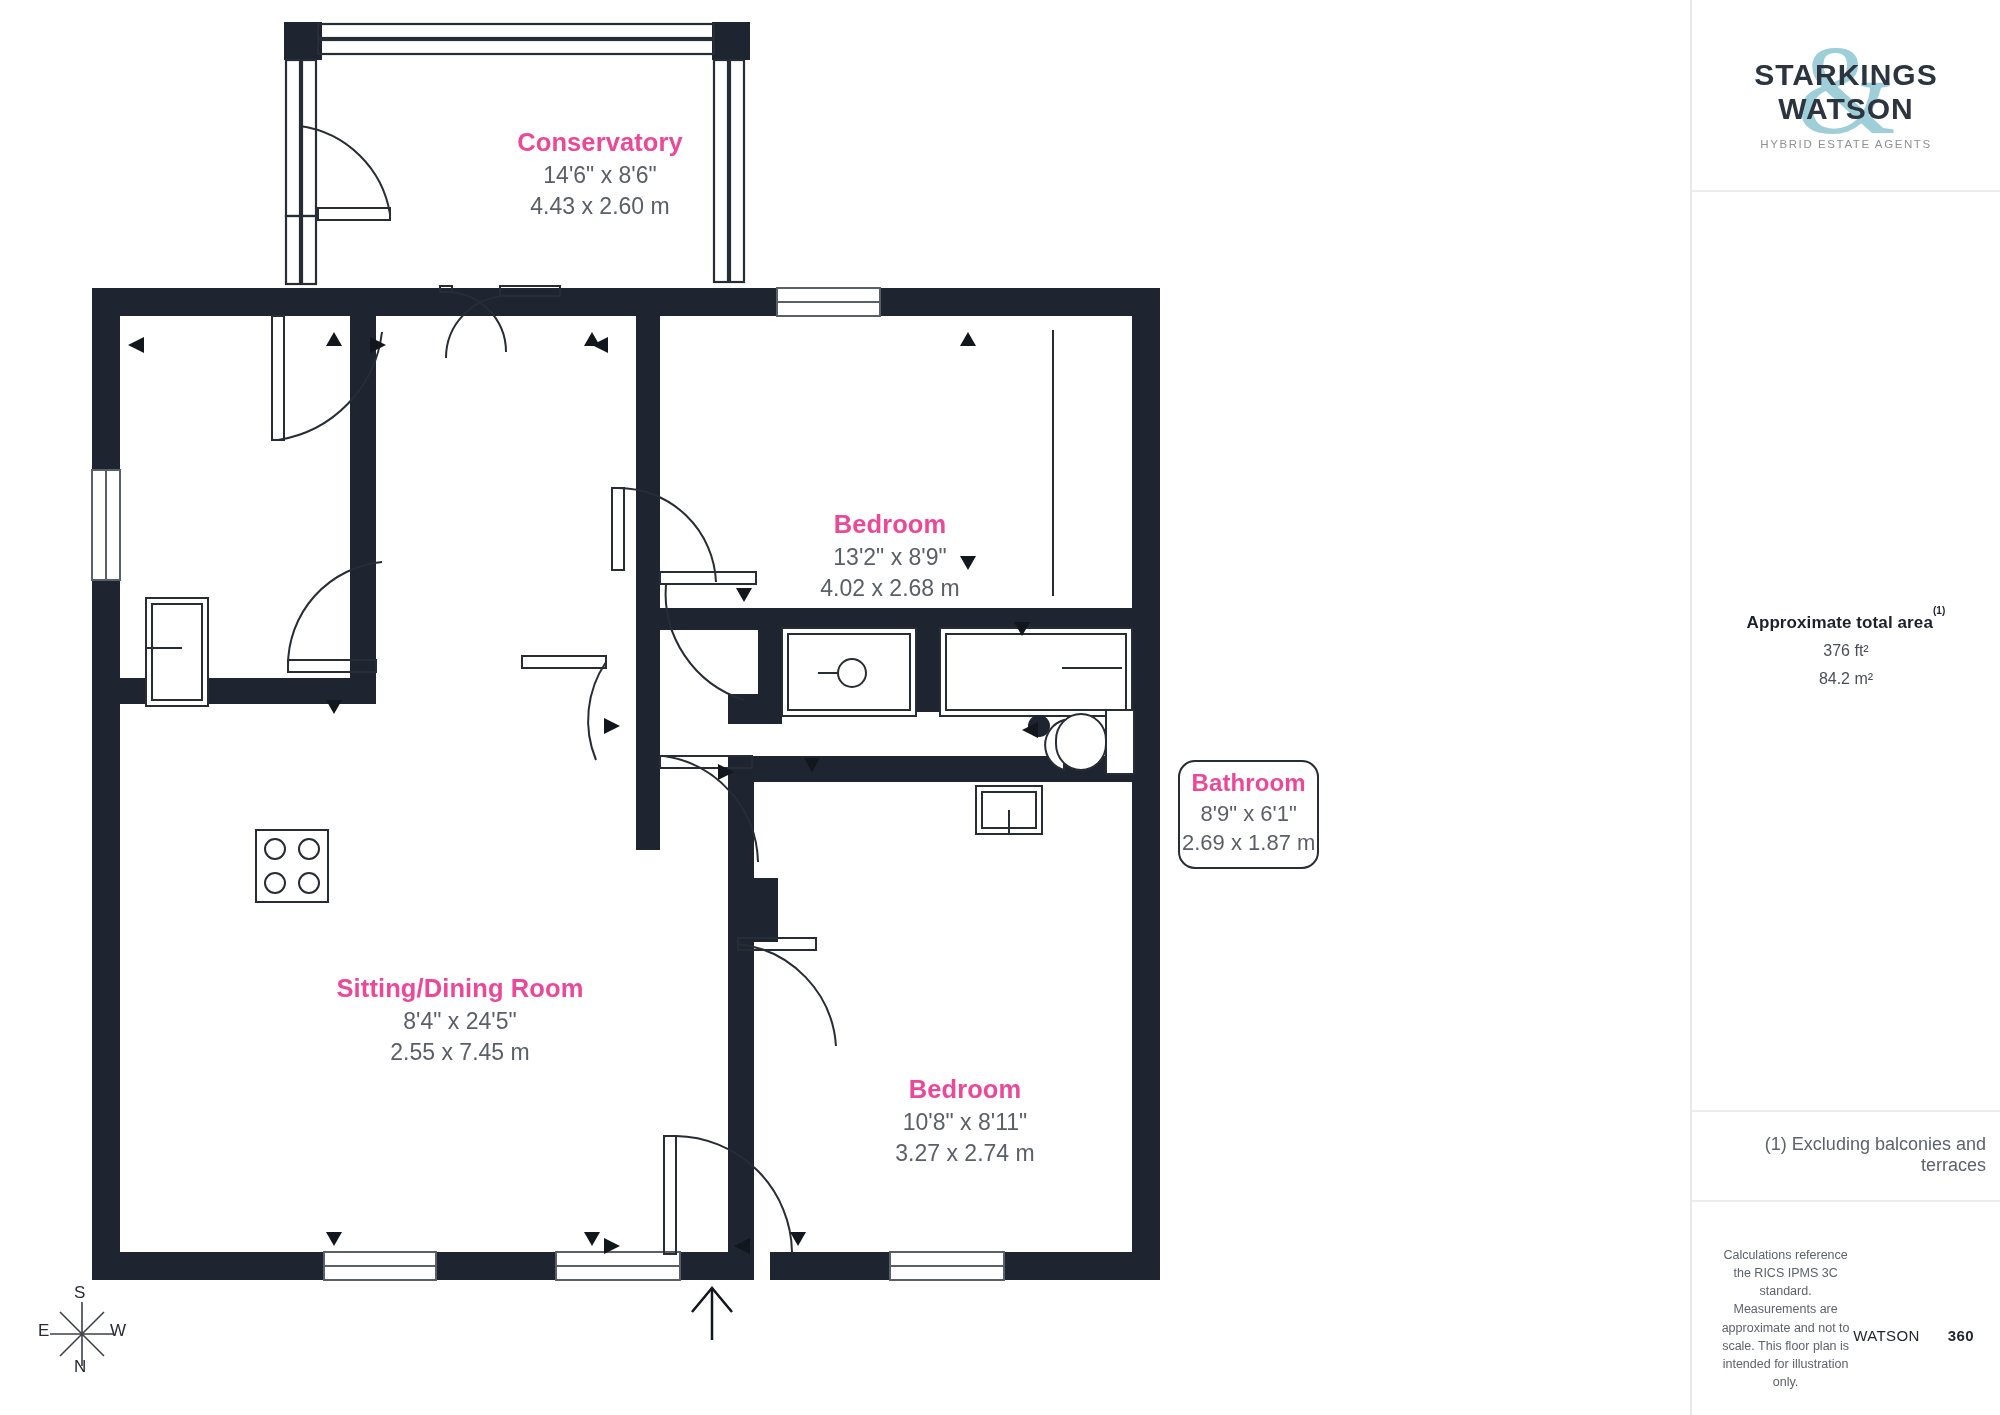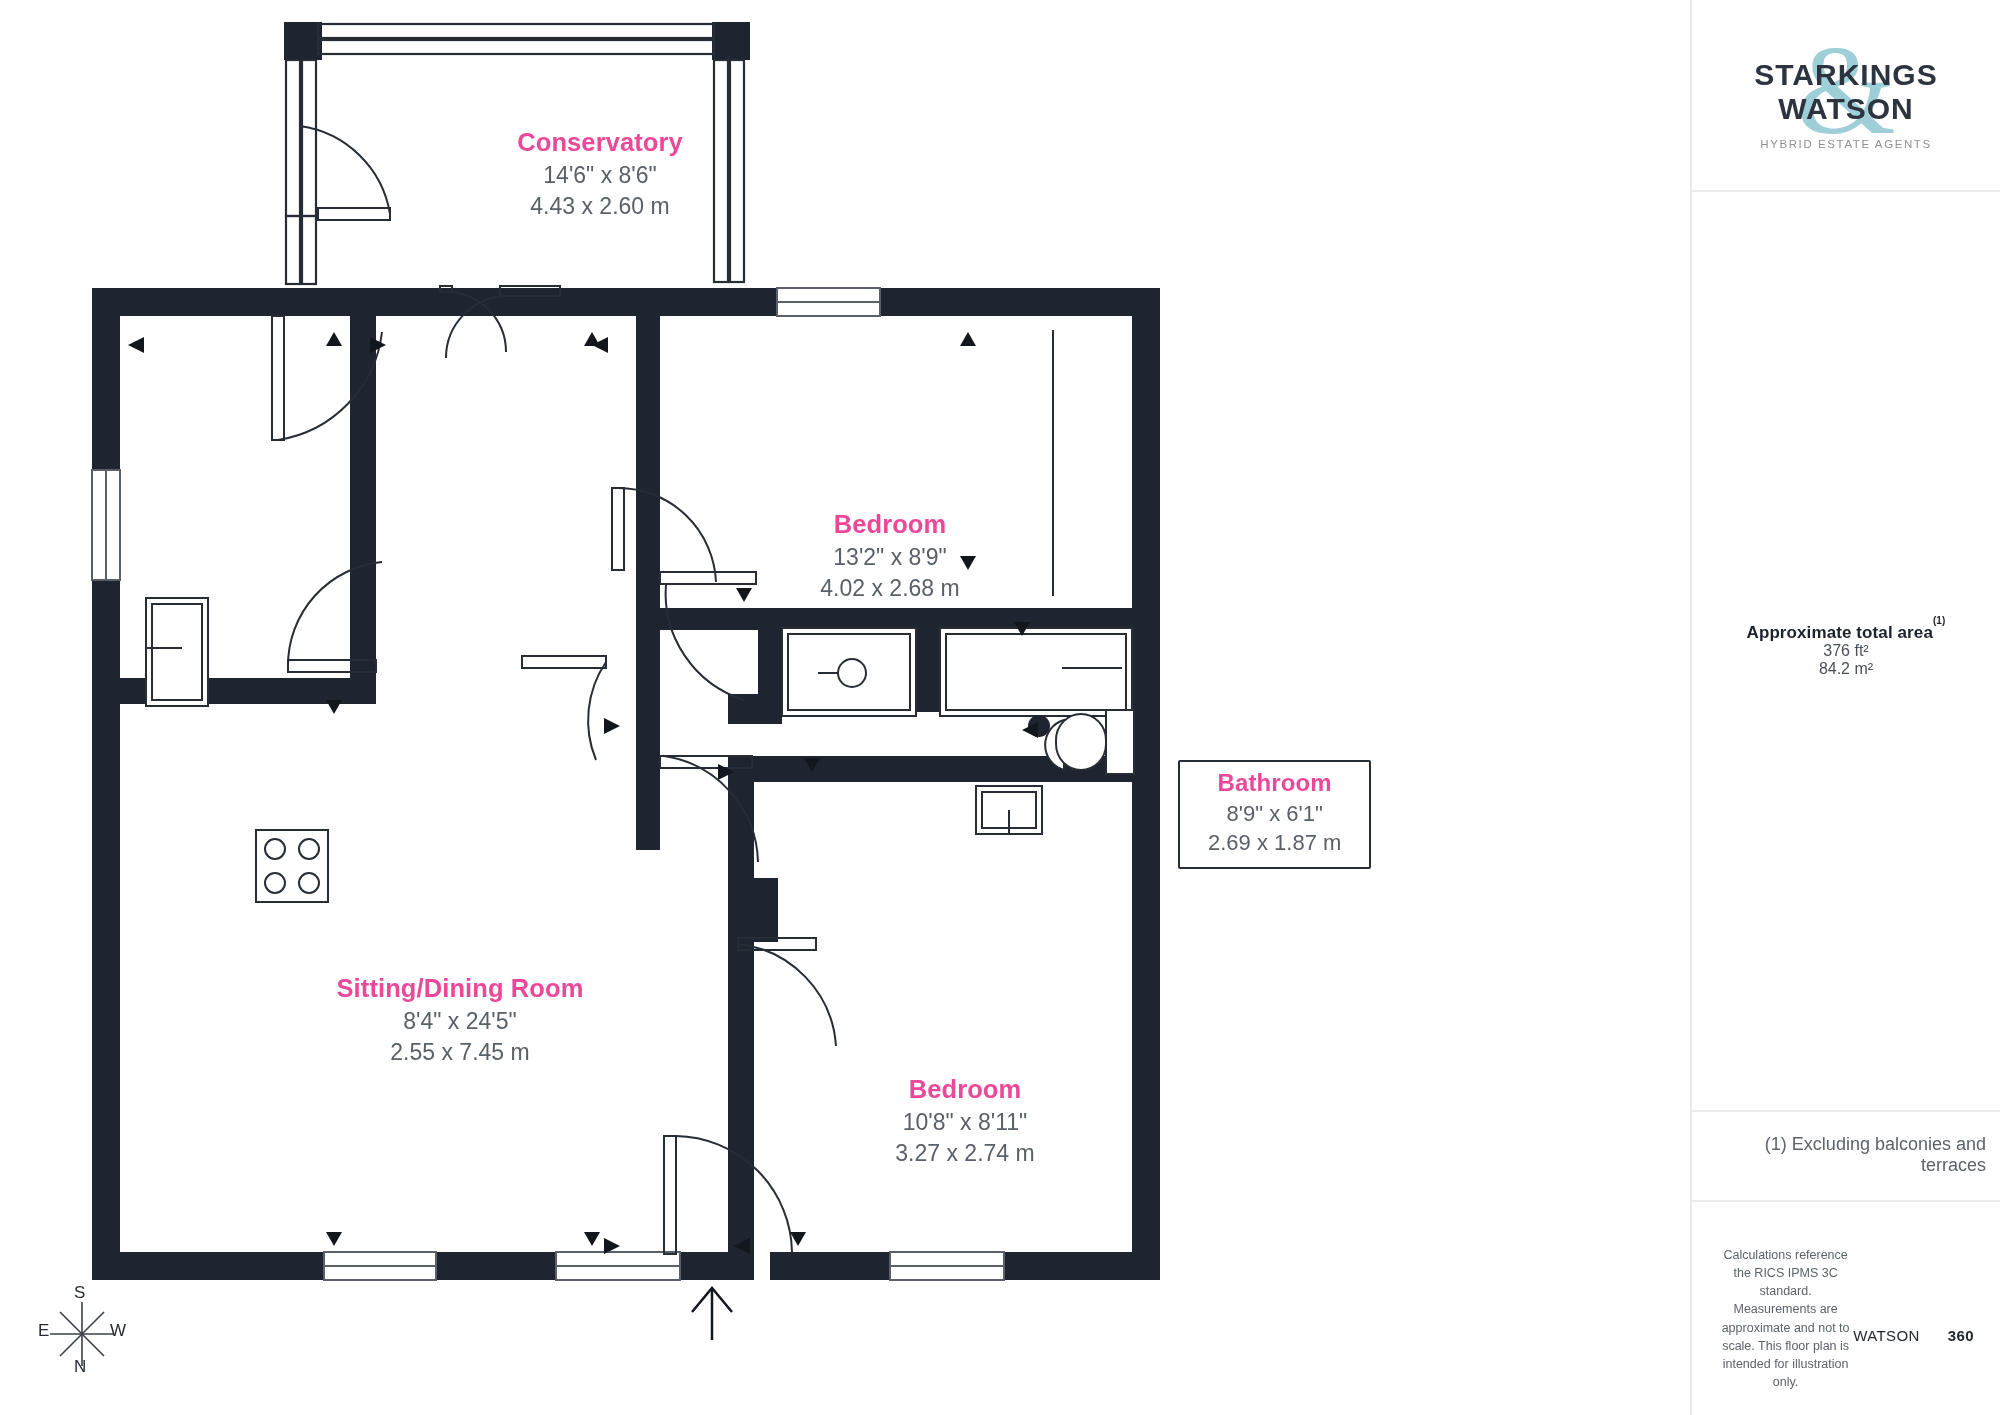--- a/index.html
+++ b/index.html
@@ -39,20 +39,21 @@
   .logo-l1{top:28px;font-size:30px;}
   .logo-l2{top:62px;font-size:30px;}
   .logo-sub{
     position:absolute;left:0;right:0;top:108px;text-align:center;z-index:2;
     color:#8d9196;font-size:11.5px;letter-spacing:1.6px;font-weight:400;
   }
 
   .area-block{
     position:absolute;top:190px;left:0;right:0;height:920px;
     display:flex;flex-direction:column;align-items:center;justify-content:center;
+    gap:10px;
   }
   .area-title{
     font-size:17px;font-weight:700;color:#1c222c;letter-spacing:.1px;
     position:relative;
   }
   .area-title sup{font-size:10px;font-weight:700;top:-.7em;position:relative;}
   .area-val{font-size:16px;color:#4a5059;}
 
   .foot-note{
     position:absolute;top:1110px;left:0;right:0;height:90px;
@@ -75,22 +76,22 @@
   
   .room-label{position:absolute;text-align:center;white-space:nowrap;}
   .room-name{
     font-size:25.5px;font-weight:700;color:#ec4899;letter-spacing:.1px;
     line-height:1.15;margin-bottom:3px;
   }
   .room-dim{font-size:23px;color:#5a6068;line-height:1.32;font-weight:400;}
 
   .callout{
     position:absolute;
-    border:2px solid #272d35;border-radius:2px;background:#fff;
-    padding:7px 28px 10px;text-align:center;white-space:nowrap;
+    border:2px solid #272d35;border-radius:17px;background:#fff;
+    padding:7px 2px 10px;text-align:center;white-space:nowrap;
   }
   .callout .room-name{font-size:24px;margin-bottom:2px;}
   .callout .room-dim{font-size:22px;}
 
   
   .compass{position:absolute;left:38px;top:1285px;width:110px;height:105px;}
   .compass-letter{
     position:absolute;font-size:17px;color:#262c35;font-weight:400;
   }
 </style>

